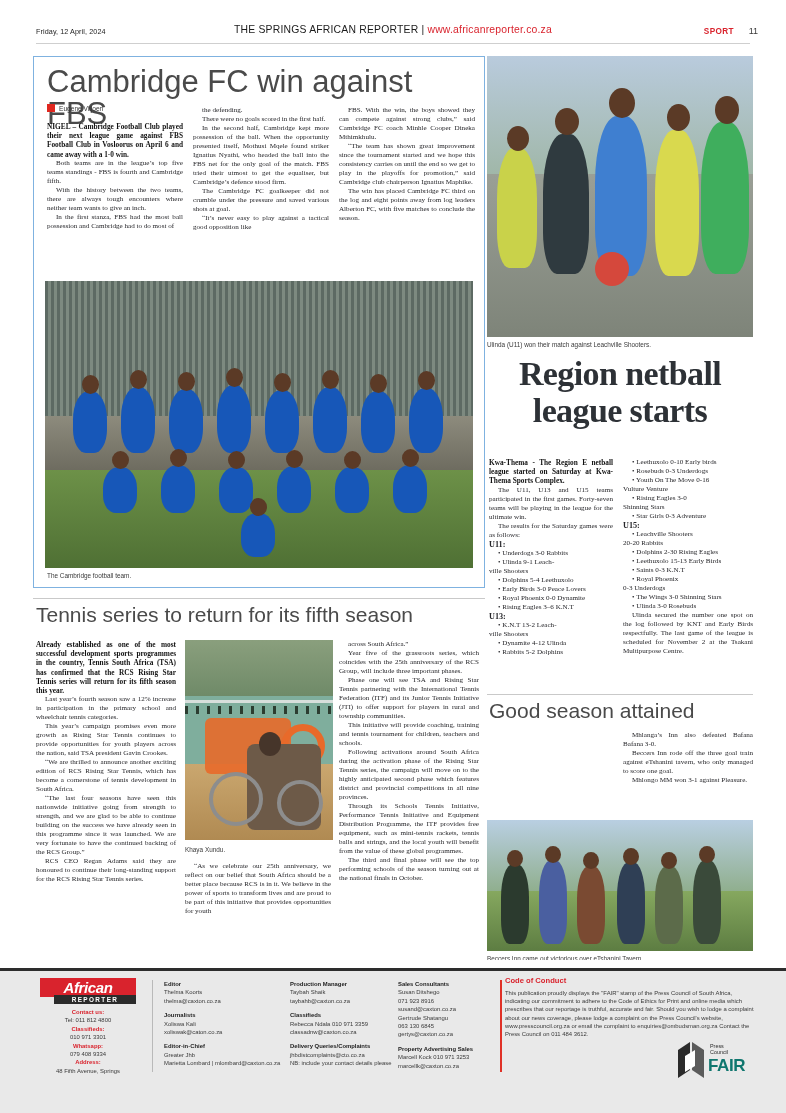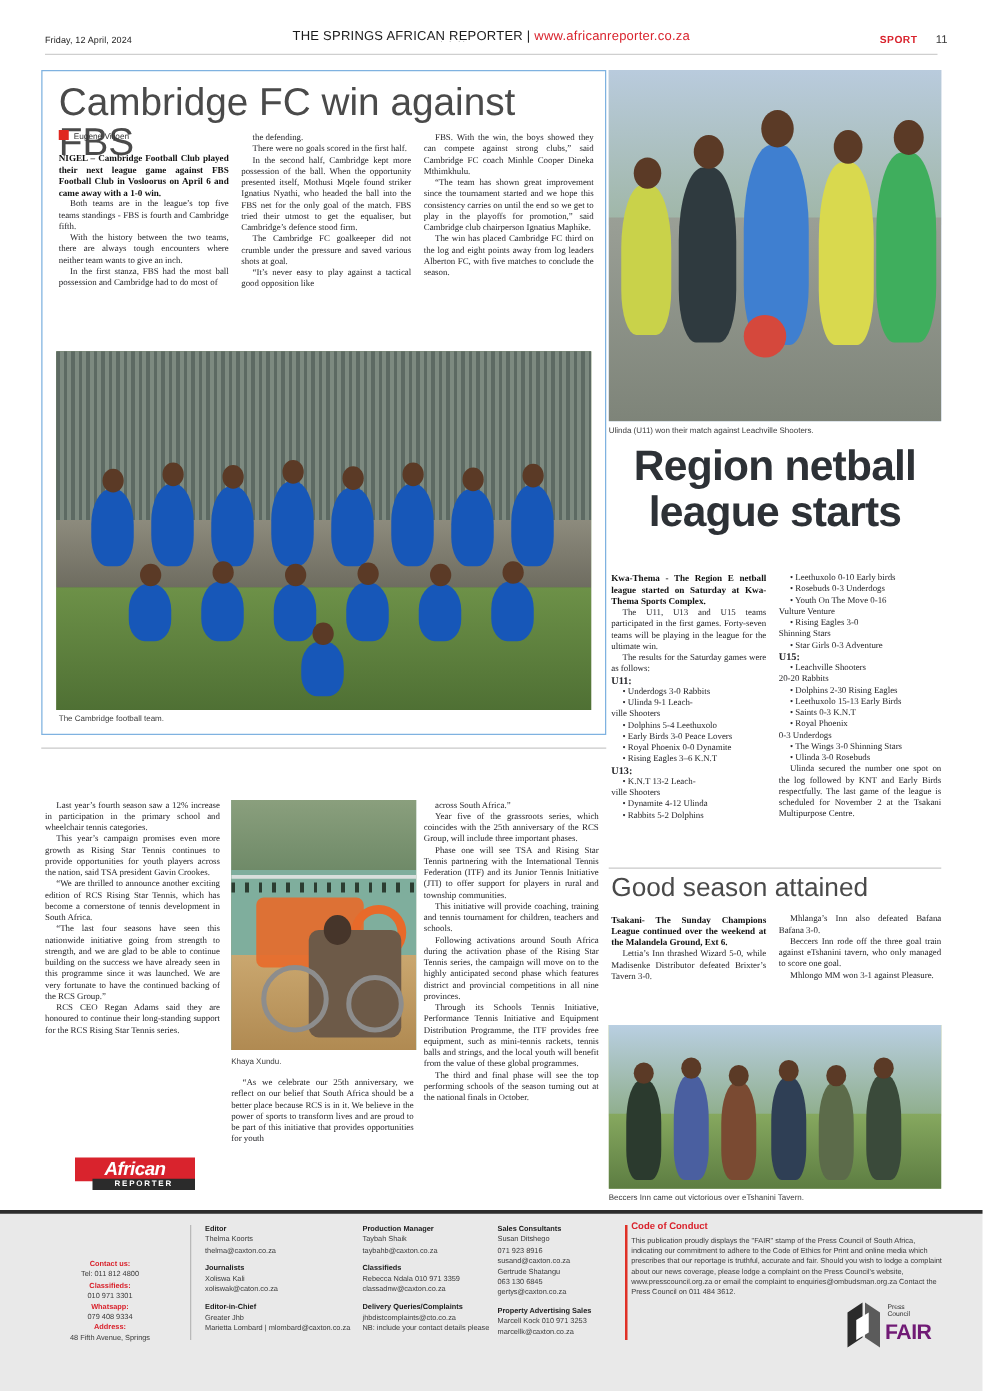--- a/index.html
+++ b/index.html
@@ -66,33 +66,33 @@
   #photo-beccers .gr{position:absolute;left:0;bottom:0;width:100%;height:46%;background:linear-gradient(#86a85f,#5d7d42);}
   #photo-beccers .sk{position:absolute;left:0;top:0;width:100%;height:56%;background:linear-gradient(#b9cfe2,#8fae8c);}
 
   
   #footer{left:0;top:968px;width:786px;height:145px;background:#e9e9e9;border-top:3px solid #2d2d2d;}
   #footer-white-gap{left:0;top:960px;width:786px;height:8px;background:#fff;}
   .fcol{position:absolute;font-family:"Liberation Sans",sans-serif;font-size:5.9px;color:#3a3a3a;line-height:8.4px;}
   .fcol b{color:#222;}
   .fdiv{position:absolute;width:1px;background:#b9b9b9;}
   .fred{color:#d9232d;font-weight:bold;}
-  .logo{position:absolute;left:40px;top:926px;width:100px;height:27px;margin-left:20px;}
+  .logo{position:absolute;left:40px;top:978px;width:100px;height:27px;}
   .logo .l1{position:absolute;left:0;top:0;width:96px;height:19px;background:#d9232d;
       font-family:"Liberation Sans",sans-serif;font-style:italic;font-weight:bold;font-size:15px;color:#fff;
       line-height:19px;text-align:center;letter-spacing:-.4px;}
   .logo .l2{position:absolute;left:14px;top:17px;width:82px;height:9px;background:#2b2b2b;
       font-family:"Liberation Sans",sans-serif;font-weight:bold;font-size:6.4px;color:#fff;
       line-height:9px;text-align:center;letter-spacing:1.4px;}
   #code-box{left:505px;top:976px;width:252px;height:100px;}
   .code-t{font-family:"Liberation Sans",sans-serif;font-weight:bold;font-size:7.6px;color:#d9232d;margin-bottom:4px;}
   .code-b{font-family:"Liberation Sans",sans-serif;font-size:5.9px;line-height:8.2px;color:#3a3a3a;}
   #press-logo{left:676px;top:1040px;width:78px;height:42px;}
   .pl-word{position:absolute;left:34px;top:3px;font-family:"Liberation Sans",sans-serif;font-size:5.4px;color:#2b2b2b;line-height:6.2px;}
-  .pl-fair{position:absolute;left:32px;top:16px;font-family:"Liberation Sans",sans-serif;font-weight:bold;font-size:17px;color:#701a75;letter-spacing:-.4px;}
+  .pl-fair{position:absolute;left:32px;top:16px;font-family:"Liberation Sans",sans-serif;font-weight:bold;font-size:17px;color:#0f766e;letter-spacing:-.4px;}
   #fredbar{left:500px;top:980px;width:2px;height:92px;background:#e03127;}
 </style>
 </head>
 <body>
 
 <div class="page">
 
   <div class="masthead">
     <div class="mh-date">Friday, 12 April, 2024</div>
     <div class="mh-dots">· · ··</div>
@@ -178,21 +178,21 @@
     <div class="nplayer" style="left:108px;top:60px;width:52px;height:160px;background:#3f7fd0;"></div>
     <div class="phead" style="left:122px;top:32px;width:26px;height:30px;"></div>
     <div class="nplayer" style="left:168px;top:74px;width:44px;height:146px;background:#d9d94e;"></div>
     <div class="phead" style="left:180px;top:48px;width:23px;height:27px;"></div>
     <div class="nplayer" style="left:214px;top:66px;width:48px;height:152px;background:#3fae5d;"></div>
     <div class="phead" style="left:228px;top:40px;width:24px;height:28px;"></div>
     <div style="position:absolute;left:108px;top:196px;width:34px;height:34px;border-radius:50%;background:#d5483c;"></div>
   </div>
   <div class="caption" style="left:487px;top:341px;width:266px;">Ulinda (U11) won their match against Leachville Shooters.</div>
 
-  <div class="box" style="left:487px;top:355px;width:266px;font-family:Liberation Sans, sans-serif;font-weight:bold;font-size:34px;line-height:37px;color:#2d3136;letter-spacing:-.6px;text-align:center;">
+  <div class="box" style="left:487px;top:355px;width:266px;font-family:Liberation Serif, serif;font-weight:bold;font-size:34px;line-height:37px;color:#2d3136;letter-spacing:-.6px;text-align:center;">
     <div>Region netball</div>
     <div>league starts</div>
   </div>
 
   <div class="col" id="n-col1" style="left:489px;top:458px;width:124px;">
       <p class="lead">Kwa-Thema - The Region E netball league started on Saturday at Kwa-Thema Sports Complex.</p>
       <p class="">The U11, U13 and U15 teams participated in the first games. Forty-seven teams will be playing in the league for the ultimate win.</p>
       <p class="">The results for the Saturday games were as follows:</p>
       <p class="hd">U11:</p>
       <p class="bul">• Underdogs 3-0 Rabbits</p>
@@ -223,22 +223,24 @@
       <p class="bul">• Leethuxolo 15-13 Early Birds</p>
       <p class="bul">• Saints 0-3 K.N.T</p>
       <p class="bul">• Royal Phoenix</p>
       <p class="noind">0-3 Underdogs</p>
       <p class="bul">• The Wings 3-0 Shinning Stars</p>
       <p class="bul">• Ulinda 3-0 Rosebuds</p>
       <p class="">Ulinda secured the number one spot on the log followed by KNT and Early Birds respectfully. The last game of the league is scheduled for November 2 at the Tsakani Multipurpose Centre.</p>
     </div>
 
   <div class="box" style="left:33px;top:598px;width:452px;height:1px;background:#c9c9c9;"></div>
+  <div class="box hl-light" style="left:36px;top:604px;width:450px;font-size:21px;">Tennis series to return for its fifth season</div>
 
   <div class="col" id="t-col1" style="left:36px;top:640px;width:140px;">
+      <p class="lead">Already established as one of the most successful development sports programmes in the country, Tennis South Africa (TSA) has confirmed that the RCS Rising Star Tennis series will return for its fifth season this year.</p>
       <p>Last year’s fourth season saw a 12% increase in participation in the primary school and wheelchair tennis categories.</p>
       <p>This year’s campaign promises even more growth as Rising Star Tennis continues to provide opportunities for youth players across the nation, said TSA president Gavin Crookes.</p>
       <p>“We are thrilled to announce another exciting edition of RCS Rising Star Tennis, which has become a cornerstone of tennis development in South Africa.</p>
       <p>“The last four seasons have seen this nationwide initiative going from strength to strength, and we are glad to be able to continue building on the success we have already seen in this programme since it was launched. We are very fortunate to have the continued backing of the RCS Group.”</p>
       <p>RCS CEO Regan Adams said they are honoured to continue their long-standing support for the RCS Rising Star Tennis series.</p>
     </div>
 
   <div class="photo" id="photo-tennis">
     <div class="cback"></div>
       <div class="ccourt"></div>
@@ -263,24 +265,20 @@
       <p>Phase one will see TSA and Rising Star Tennis partnering with the International Tennis Federation (ITF) and its Junior Tennis Initiative (JTI) to offer support for players in rural and township communities.</p>
       <p>This initiative will provide coaching, training and tennis tournament for children, teachers and schools.</p>
       <p>Following activations around South Africa during the activation phase of the Rising Star Tennis series, the campaign will move on to the highly anticipated second phase which features district and provincial competitions in all nine provinces.</p>
       <p>Through its Schools Tennis Initiative, Performance Tennis Initiative and Equipment Distribution Programme, the ITF provides free equipment, such as mini-tennis rackets, tennis balls and strings, and the local youth will benefit from the value of these global programmes.</p>
       <p>The third and final phase will see the top performing schools of the season turning out at the national finals in October.</p>
     </div>
 
   <div class="box" style="left:487px;top:694px;width:266px;height:1px;background:#c9c9c9;"></div>
   <div class="box hl-light" style="left:489px;top:700px;width:266px;font-size:21px;">Good season attained</div>
 
-  <div class="col" id="s-col1" style="left:489px;top:731px;width:124px;">
-      <p class="lead">Tsakani- The Sunday Champions League continued over the weekend at the Malandela Ground, Ext 6.</p>
-      <p>Lettia’s Inn thrashed Wizard 5-0, while Madisenke Distributor defeated Brixter’s Tavern 3-0.</p>
-    </div>
   <div class="col" id="s-col2" style="left:623px;top:731px;width:130px;">
       <p>Mhlanga’s Inn also defeated Bafana Bafana 3-0.</p>
       <p>Beccers Inn rode off the three goal train against eTshanini tavern, who only managed to score one goal.</p>
       <p>Mhlongo MM won 3-1 against Pleasure.</p>
     </div>
 
   <div class="photo" id="photo-beccers">
     <div class="sk"></div>
       <div class="gr"></div>
     <div class="nplayer" style="left:14px;top:44px;width:28px;height:80px;background:#2b3a2e;"></div>

